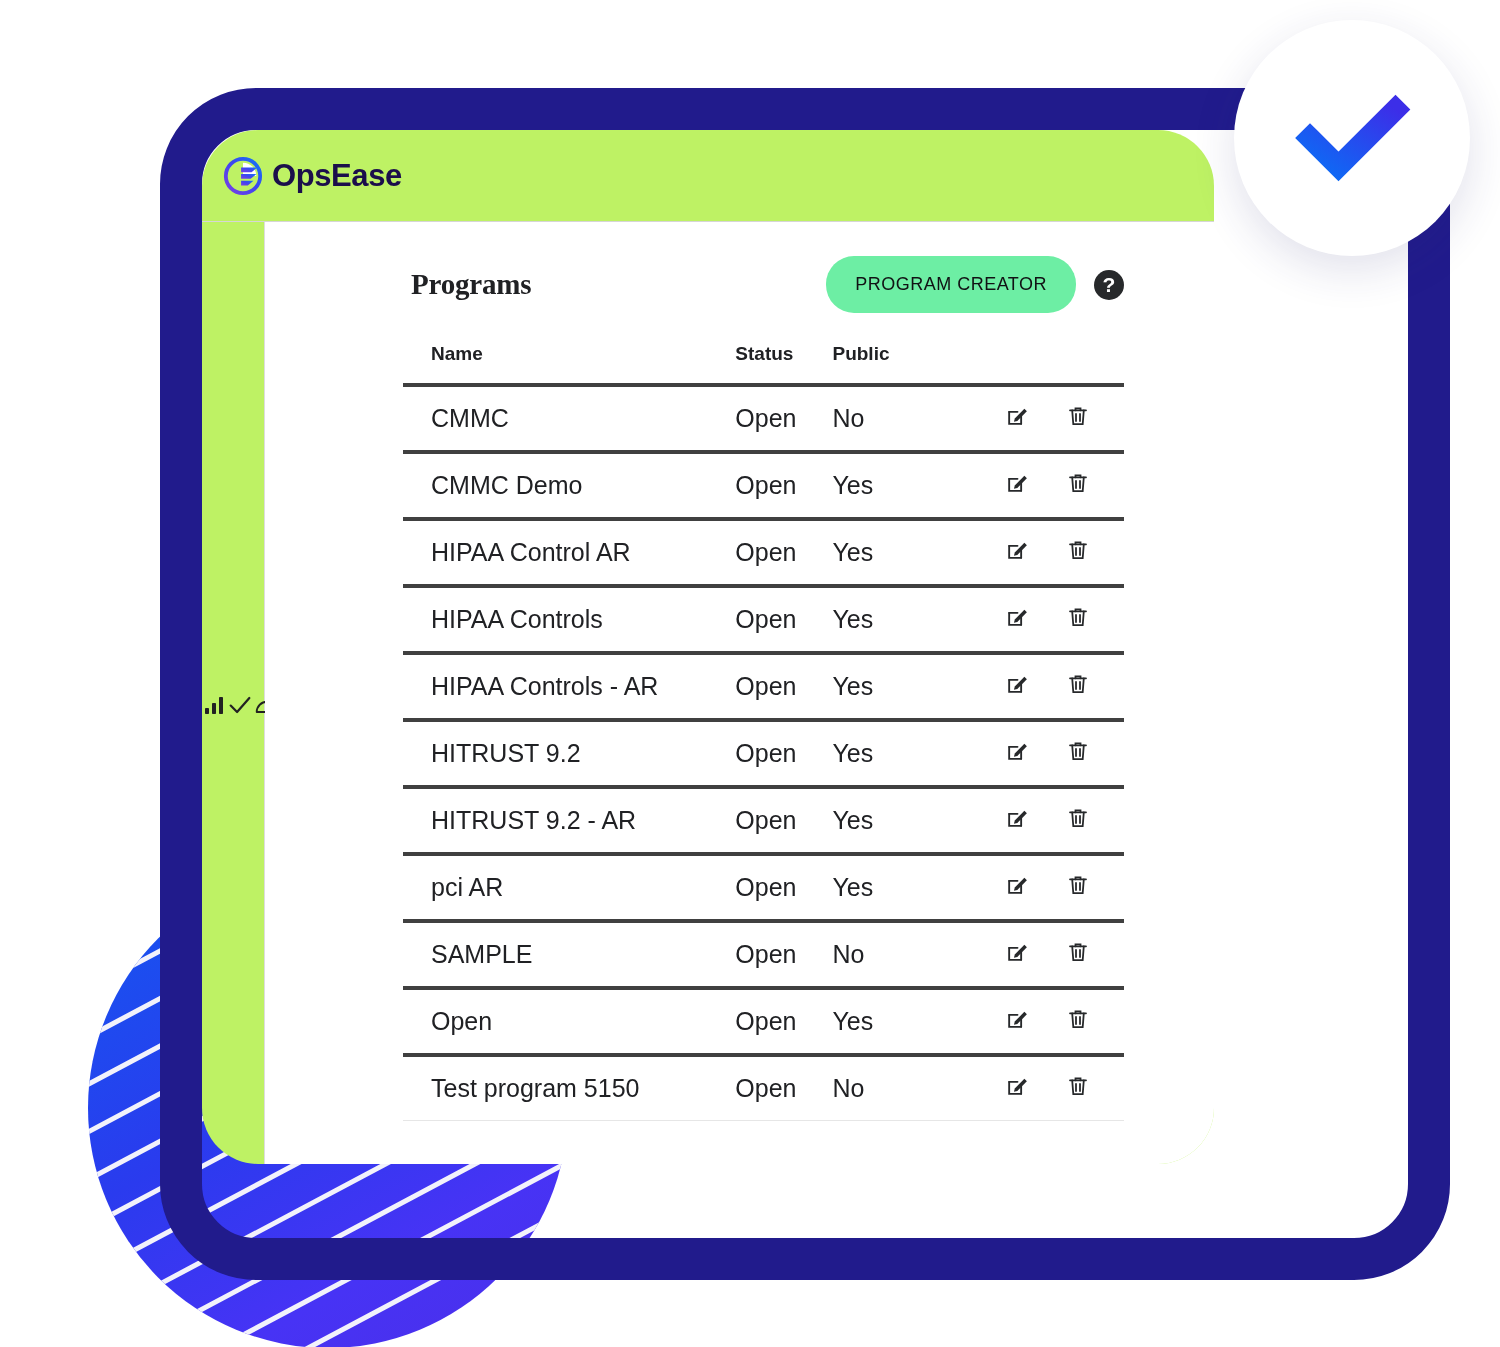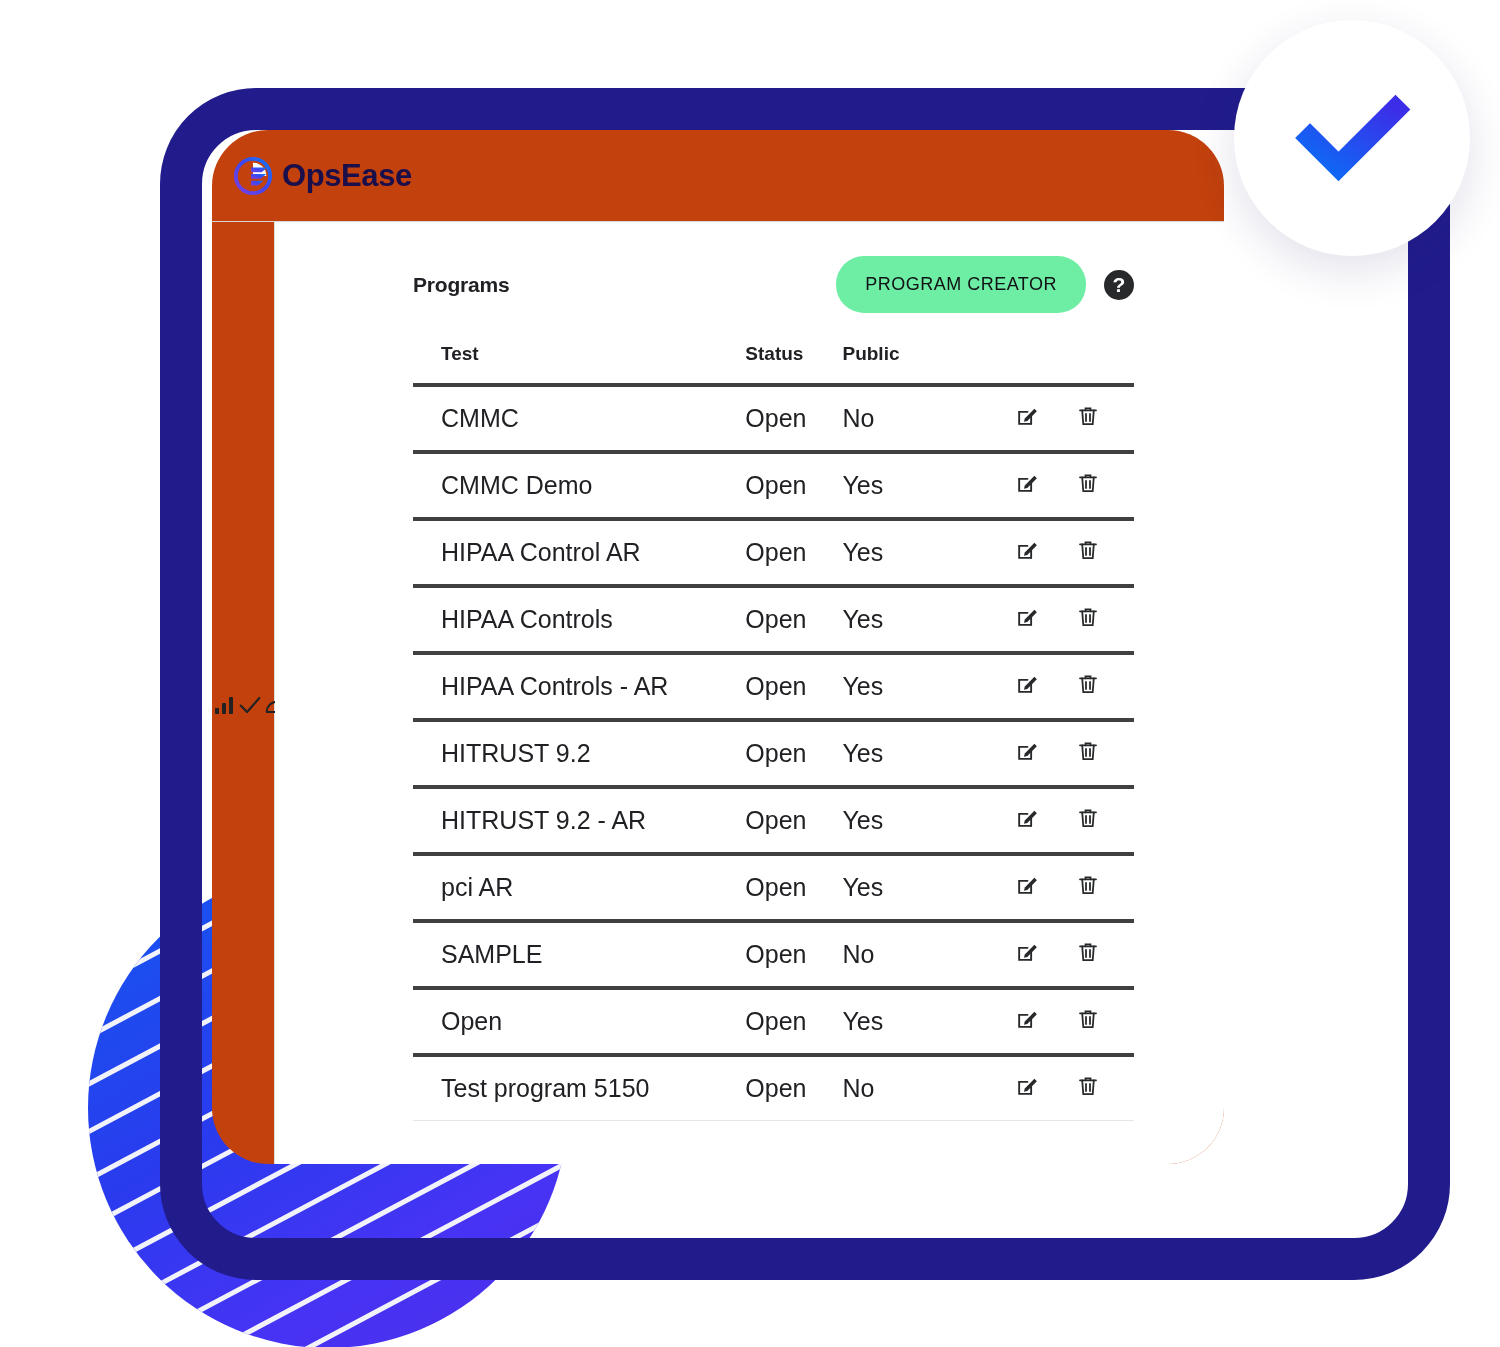--- a/index.html
+++ b/index.html
@@ -58,25 +58,25 @@
     height: 1192px;
     border: 42px solid #211B8C;
     border-radius: 96px;
     box-sizing: border-box;
     z-index: 2;
   }
 
   
   .app-card {
     position: absolute;
-    left: 212px;
+    left: 202px;
     top: 130px;
     width: 1012px;
     height: 1034px;
-    background: #c2410c;
+    background: #bef264;
     border-radius: 56px 56px 56px 56px;
     overflow: hidden;
     z-index: 3;
   }
 
   
   .app-header {
     position: absolute;
     left: 0; top: 0;
     width: 100%;
@@ -135,26 +135,27 @@
     background: #fff;
     padding: 0 0 0 0;
   }
 
   .page-head {
     display: flex;
     align-items: center;
     padding: 34px 90px 0 138px;
   }
   .page-title {
-    font-size: 21px;
+    font-size: 29px;
     font-weight: 700;
     color: #202124;
     letter-spacing: -0.2px;
-    margin: 0;
+    margin: 8px;
     flex: 1;
+    font-family: Liberation Serif, serif;
   }
   .btn {
     border: none;
     border-radius: 28px;
     background: #6DEEA4;
     color: #111214;
     font-family: "Liberation Sans", sans-serif;
     font-size: 18px;
     letter-spacing: 0.5px;
     height: 57px;
@@ -355,21 +356,21 @@
     <div class="page-head">
       <h1 class="page-title">Programs</h1>
       <button class="btn">PROGRAM CREATOR</button>
       <div class="help-icon">?</div>
     </div>
 
     <div class="table-wrap">
       <table>
         <thead>
           <tr>
-            <th class="col-name">Test</th>
+            <th class="col-name">Name</th>
             <th class="col-status">Status</th>
             <th class="col-public">Public</th>
             <th class="col-actions"></th>
           </tr>
         </thead>
         <tbody id="tbody">
             <tr>
               <td class="col-name">CMMC</td>
               <td class="col-status">Open</td>
               <td class="col-public">No</td>

